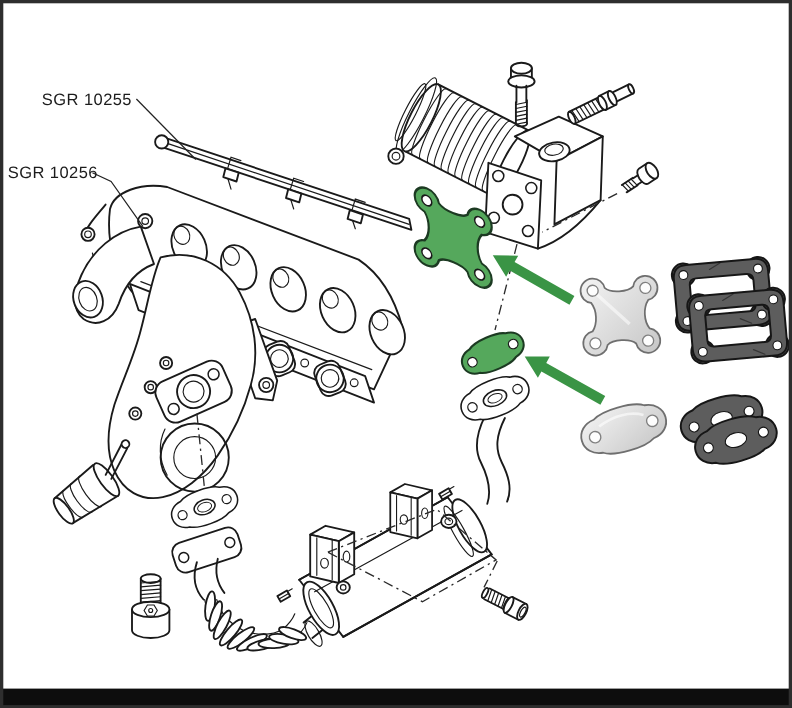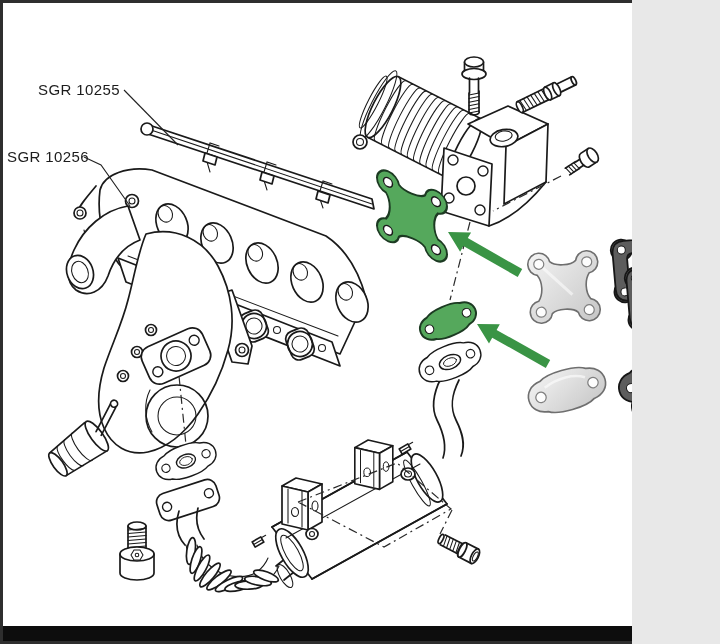--- a/index.html
+++ b/index.html
@@ -1,16 +1,16 @@
 <!DOCTYPE html>
 <html><head>
 <meta charset="utf-8">
 <style>
   html,body{margin:0;padding:0;background:#e8e8e8;}
-  #stage{position:relative;width:632px;height:644px;background:#ffffff;overflow:hidden;}
+  #stage{position:relative;width:720px;height:644px;background:#ffffff;overflow:hidden;}
   svg{display:block}
   .ln  {fill:none;stroke:#1a1a1a;stroke-width:1.7;stroke-linecap:round;stroke-linejoin:round;}
   .lnf {fill:#ffffff;stroke:#1a1a1a;stroke-width:1.7;stroke-linecap:round;stroke-linejoin:round;}
   .thin{fill:none;stroke:#1a1a1a;stroke-width:1.05;stroke-linecap:round;}
   .hole{fill:#ffffff;stroke:#1a1a1a;stroke-width:1.4;}
   .dash{fill:none;stroke:#2a2a2a;stroke-width:1.2;stroke-dasharray:9 4 2 4;}
   .leader{fill:none;stroke:#222;stroke-width:1.1;}
   text.lbl{font-family:"Liberation Sans",sans-serif;font-size:15px;fill:#1c1c1c;letter-spacing:.4px;}
 </style>
 </head>

